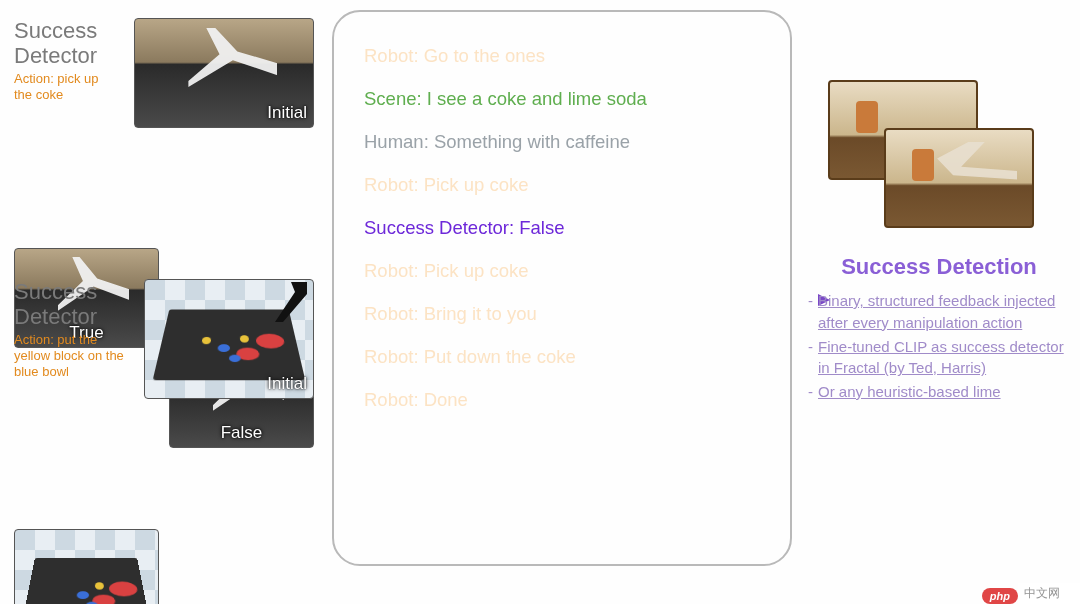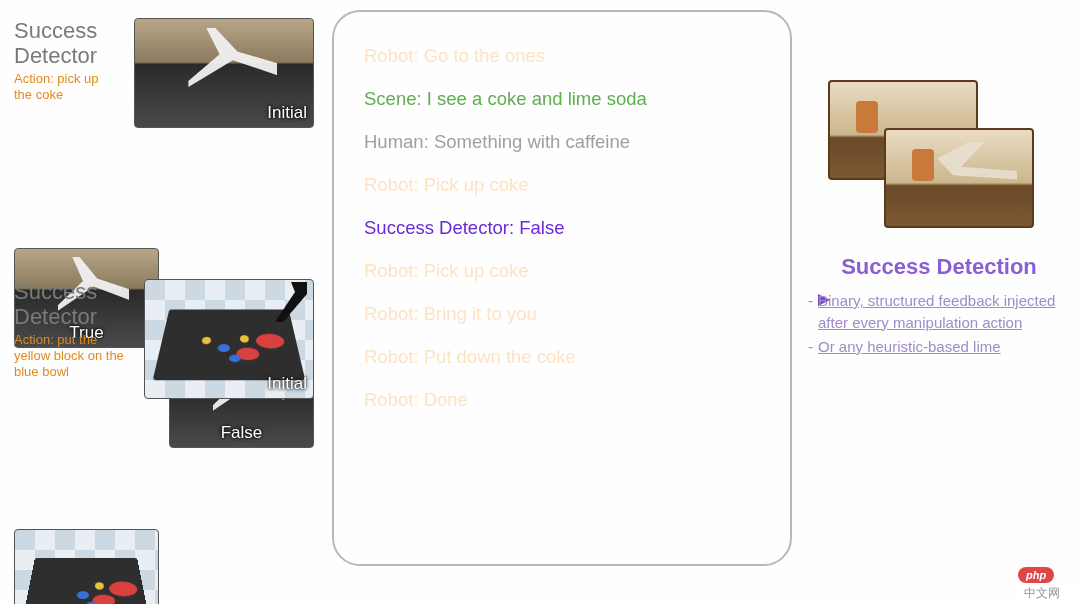--- a/index.html
+++ b/index.html
@@ -192,24 +192,23 @@
     content: "-";
     position: absolute;
     left: 0;
   }
 
   
   .wm {
     position: absolute;
     right: 0; bottom: 0;
     display: flex;
-    align-items: flex-start;
+    align-items: flex-end;
     font-size: 12px;
     opacity: 0.9;
-    flex-direction: column;
   }
   .wm-badge {
     background: #d33;
     color: #fff;
     font-weight: 700;
     font-style: italic;
     padding: 2px 8px;
     border-radius: 9px;
     font-size: 11px;
   }
@@ -303,20 +302,21 @@
 </svg>
 
 <div class="right-col">
   <div class="right-imgs">
     <div class="rimg i1"></div>
     <div class="rimg i2"></div>
   </div>
   <div class="right-title">Success Detection</div>
   <div class="right-list">
     <div class="item">Binary, structured feedback injected after every manipulation action</div>
+    <div class="item">Fine-tuned CLIP as success detector in Fractal (by Ted, Harris)</div>
     <div class="item">Or any heuristic-based lime</div>
   </div>
 </div>
 
 <div class="wm">
   <span class="wm-badge">php</span>
   <span class="wm-text">中文网</span>
 </div>
 
 </body></html>

